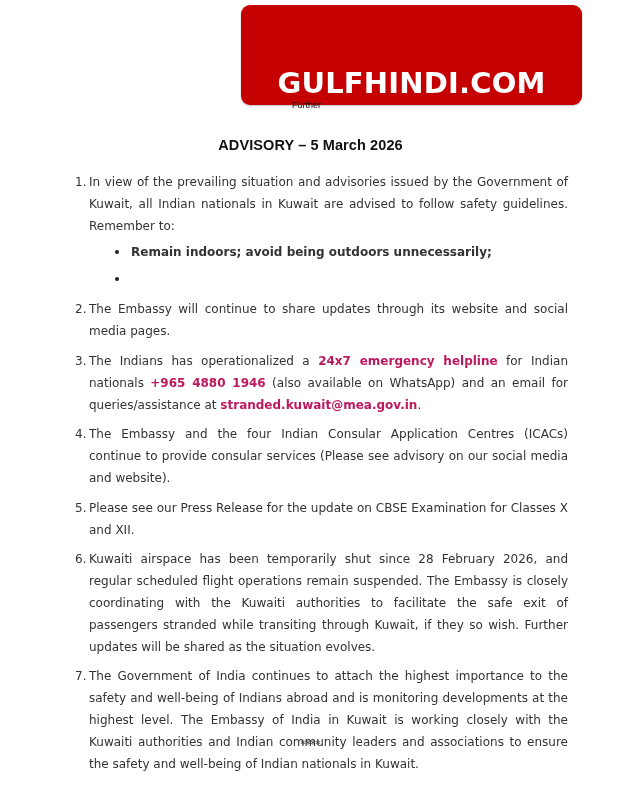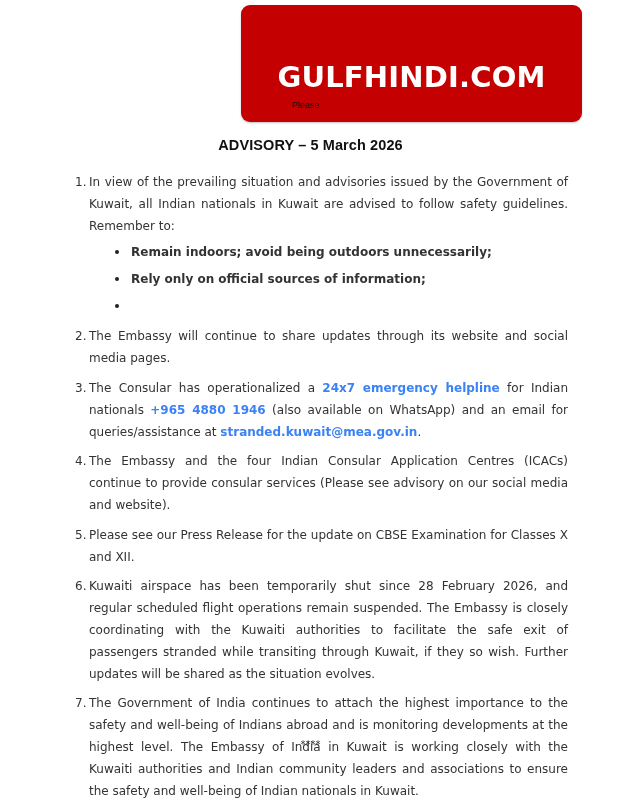--- a/index.html
+++ b/index.html
@@ -13,29 +13,29 @@
       position: relative;
       overflow: hidden;
       font-family: "DejaVu Sans", "Liberation Sans", sans-serif;
       color: #2a2a2a;
     }
     .banner {
       position: absolute;
       left: 241px;
       top: 5px;
       width: 341px;
-      height: 117px;
+      height: 100px;
       background: #c40000;
       border-radius: 9px;
       box-shadow: 0 1px 2px rgba(0,0,0,0.25);
       display: flex;
       align-items: flex-end;
       justify-content: center;
       box-sizing: border-box;
-      padding-bottom: 30px;
+      padding-bottom: 7px;
     }
     .banner-text {
       color: #ffffff;
       font-family: "DejaVu Sans", "Liberation Sans", sans-serif;
       font-weight: bold;
       font-size: 29px;
       letter-spacing: 0.2px;
       line-height: 1;
     }
     .location {
@@ -75,21 +75,21 @@
       width: 14px;
       flex: 0 0 14px;
     }
     .item-body {
       flex: 1;
       text-align: justify;
       text-align-last: left;
     }
     .item-body b {
       font-weight: bold;
-      color: #3b82f6;
+      color: #be185d;
     }
     .bullets {
       list-style: none;
       margin: 5px 0 0 0;
       padding: 0;
     }
     .bullets li {
       position: relative;
       padding-left: 42px;
       height: 27px;
@@ -116,55 +116,51 @@
       letter-spacing: 0px;
     }
   </style>
 </head>
 <body>
 
 <div class="banner">
   <span class="banner-text">GULFHINDI.COM</span>
 </div>
 
-<div class="location">Please</div>
+<div class="location">Further</div>
 
 <div class="title">ADVISORY – 5 March 2026</div>
 
 <div class="content">
 
   <div class="item">
     <div class="item-num">1.</div>
     <div class="item-body">
       <span>In view of the prevailing situation and advisories issued by the Government of Kuwait, all Indian nationals in Kuwait are advised to follow safety guidelines. Remember to:</span>
       <ul class="bullets">
         <li>
           <span class="bullet-dot"></span>
           <span>Remain indoors; avoid being outdoors unnecessarily;</span>
-        </li>
-        <li>
-          <span class="bullet-dot"></span>
-          <span>Rely only on official sources of information;</span>
         </li>
         <li style="height:22px;">
           <span class="bullet-dot"></span>
         </li>
       </ul>
     </div>
   </div>
 
   <div class="item">
     <div class="item-num">2.</div>
     <div class="item-body">The Embassy will continue to share updates through its website and social media pages.</div>
   </div>
 
   <div class="item">
     <div class="item-num">3.</div>
     <div class="item-body">
-      <span>The Consular has operationalized a </span><b>24x7 emergency helpline</b><span> for Indian nationals </span><b>+965 4880 1946</b><span> (also available on WhatsApp) and an email for queries/assistance at </span><b>stranded.kuwait@mea.gov.in</b><span>.</span>
+      <span>The Indians has operationalized a </span><b>24x7 emergency helpline</b><span> for Indian nationals </span><b>+965 4880 1946</b><span> (also available on WhatsApp) and an email for queries/assistance at </span><b>stranded.kuwait@mea.gov.in</b><span>.</span>
     </div>
   </div>
 
   <div class="item">
     <div class="item-num">4.</div>
     <div class="item-body">The Embassy and the four Indian Consular Application Centres (ICACs) continue to provide consular services (Please see advisory on our social media and website).</div>
   </div>
 
   <div class="item">
     <div class="item-num">5.</div>

